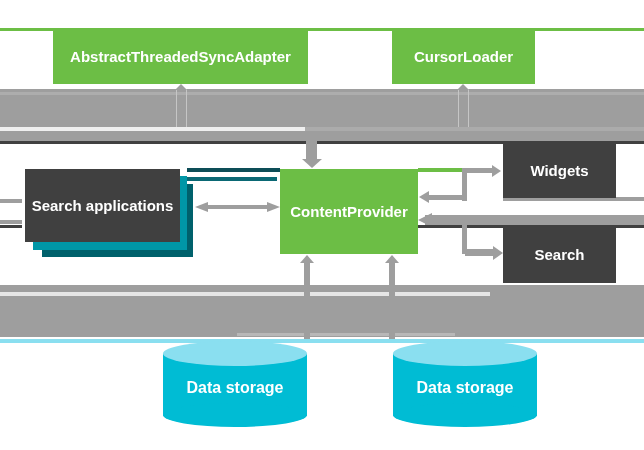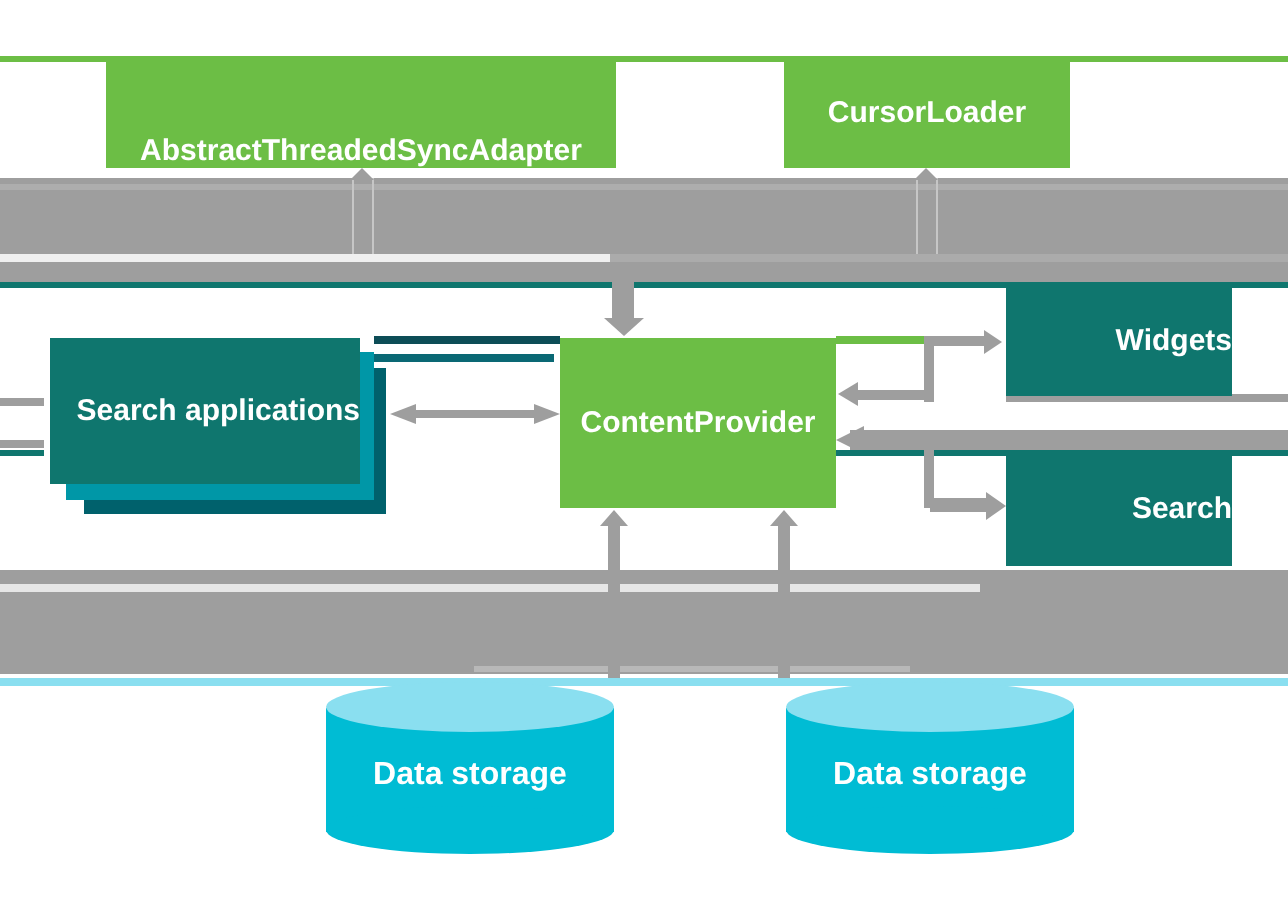--- a/index.html
+++ b/index.html
@@ -6,21 +6,21 @@
   #canvas{
     position:relative;width:644px;height:450px;background:#ffffff;
     overflow:hidden;font-family:"Liberation Sans",sans-serif;
   }
   .abs{position:absolute;}
   .node{
     position:absolute;display:flex;align-items:center;justify-content:center;
     color:#ffffff;font-weight:bold;font-size:15px;text-align:center;
   }
   .green{background:#6CBE45;}
-  .cyan{background:#0f766e;justify-content:flex-end;}
+  .cyan{background:#404040;}
   .gray{background:#9E9E9E;}
   
   .tri{position:absolute;width:0;height:0;}
   .tri-up{border-left:6px solid transparent;border-right:6px solid transparent;border-bottom:6px solid #9E9E9E;}
   .tri-up-big{border-left:7px solid transparent;border-right:7px solid transparent;border-bottom:8px solid #9E9E9E;}
   .tri-down{border-left:10px solid transparent;border-right:10px solid transparent;border-top:9px solid #9E9E9E;}
   .tri-right{border-top:6px solid transparent;border-bottom:6px solid transparent;border-left:9px solid #9E9E9E;}
   .tri-right-big{border-top:7px solid transparent;border-bottom:7px solid transparent;border-left:10px solid #9E9E9E;}
   .tri-left{border-top:6px solid transparent;border-bottom:6px solid transparent;border-right:10px solid #9E9E9E;}
   .tri-left-band{border-top:7px solid transparent;border-bottom:7px solid transparent;border-right:14px solid #9E9E9E;}
@@ -119,20 +119,20 @@
     <div class="top"></div>
     <div class="lbl">Data storage</div>
   </div>
   <div class="cyl" style="left:393px;top:341px;">
     <div class="body"></div>
     <div class="bottom"></div>
     <div class="top"></div>
     <div class="lbl">Data storage</div>
   </div>
 
-  <div class="node green" style="left:53px;top:28px;width:255px;height:56px;align-items:flex-end;">
+  <div class="node green" style="left:53px;top:28px;width:255px;height:56px;">
     <span>AbstractThreadedSyncAdapter</span>
   </div>
   <div class="node green" style="left:392px;top:28px;width:143px;height:56px;">
     <span>CursorLoader</span>
   </div>
 
 </div>
 
 </body></html>

